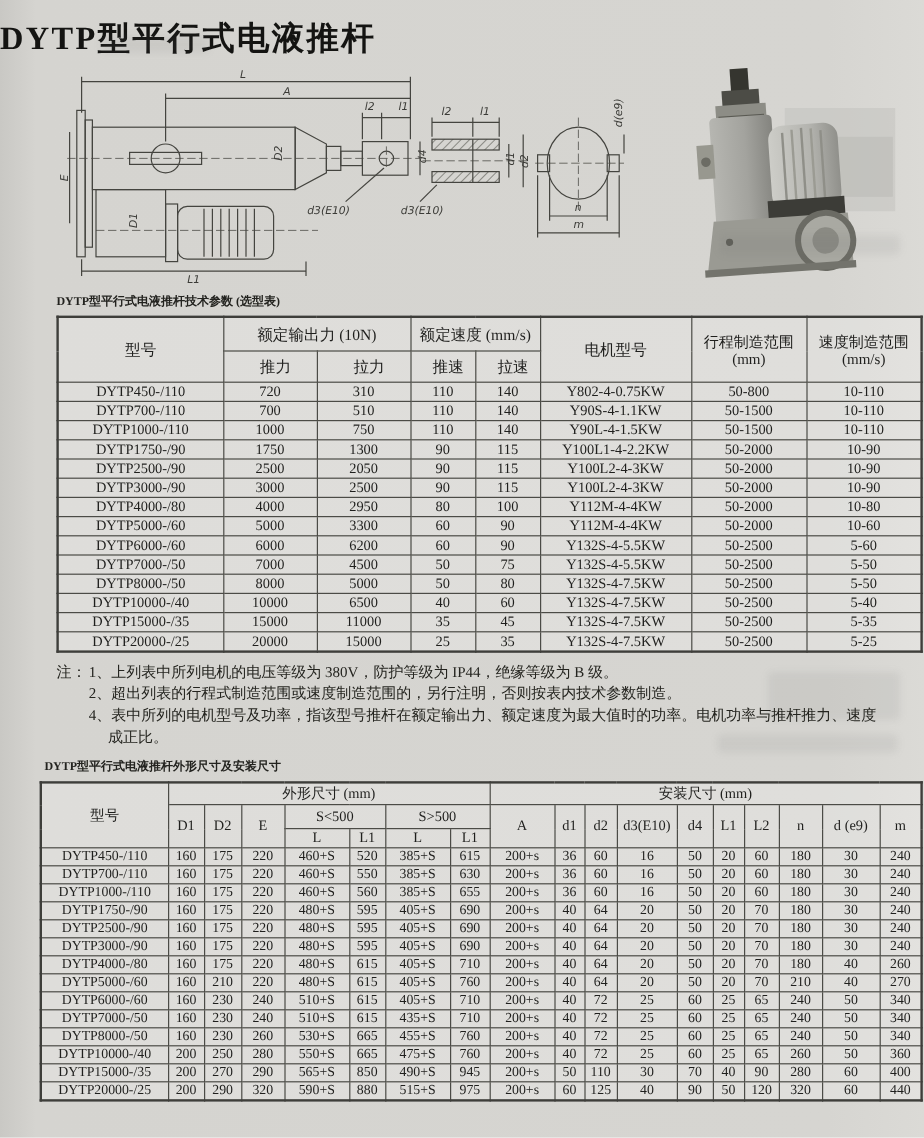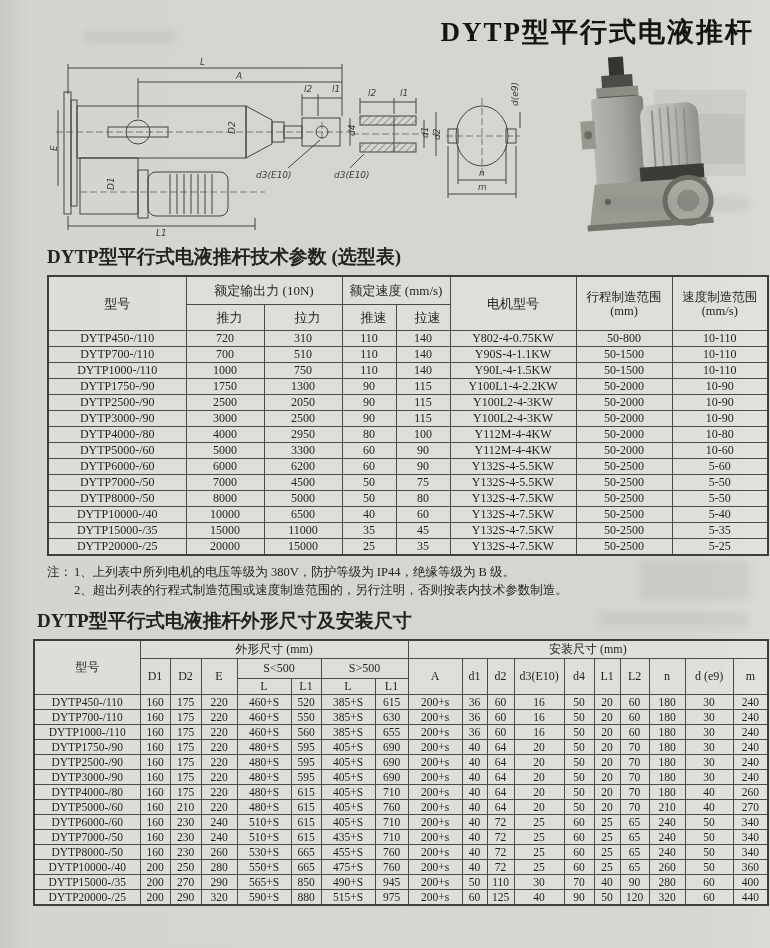--- a/index.html
+++ b/index.html
@@ -9,28 +9,28 @@
     font-family:"Liberation Serif","DejaVu Serif",serif;
     color:#1f1f1d;
   }
   .artifact{position:absolute;filter:blur(3px);background:rgba(110,110,104,0.10);border-radius:4px;}
   .a1{left:84px;top:30px;width:90px;height:14px;}
   .a2{left:600px;top:196px;width:150px;height:16px;}
   .a3{left:598px;top:612px;width:150px;height:15px;}
   .a4{left:640px;top:560px;width:110px;height:40px;}
 
   .page-title{
-    margin:14px 16px 4px 0;text-align:right;
+    margin:14px 16px 4px 0;text-align:left;
     font-size:27px;font-weight:bold;letter-spacing:2px;color:#141412;
   }
   .figure-row{display:flex;align-items:flex-start;margin:2px 0 0 50px;height:186px;}
   .drawing-wrap{width:478px;height:184px;}
   .photo-wrap{width:218px;height:182px;margin-left:6px;margin-top:0px;}
 
-  .section-title{font-size:19px;font-weight:600;color:#23231f;margin:0;}
+  .section-title{font-size:10px;font-weight:600;color:#23231f;margin:0;}
   .st1{margin:4px 0 5px 47px;}
   .st2{margin:9px 0 5px 37px;}
 
   table{border-collapse:collapse;table-layout:fixed;background:rgba(255,255,255,0.22);}
   th,td{border:1px solid #4b4b46;text-align:center;vertical-align:middle;
         padding:0 1px;overflow:hidden;white-space:nowrap;font-weight:normal;}
   .t1{margin-left:47px;width:715px;border:2px solid #3e3e3a;}
   .t1 th{font-size:13px;}
   .t1 thead tr.hr1 th{height:27px;margin-left:25px;}
   .t1 thead tr.hr2 th{height:25px;padding-left:10px;}
@@ -394,20 +394,21 @@
         <td>5-25</td>
       </tr>
     </tbody>
 </table>
 
 <div class="notes">
   <span class="notes-label">注：</span>
   <div class="note-list">
       <div class="note">1、上列表中所列电机的电压等级为 380V，防护等级为 IP44，绝缘等级为 B 级。</div>
       <div class="note">2、超出列表的行程式制造范围或速度制造范围的，另行注明，否则按表内技术参数制造。</div>
+      <div class="note">4、表中所列的电机型号及功率，指该型号推杆在额定输出力、额定速度为最大值时的功率。电机功率与推杆推力、速度成正比。</div>
     </div>
 </div>
 
 <h2 class="section-title st2">DYTP型平行式电液推杆外形尺寸及安装尺寸</h2>
 
 <table class="t2">
   <colgroup>
     <col style="width:106px">
       <col style="width:30px">
       <col style="width:31px">

